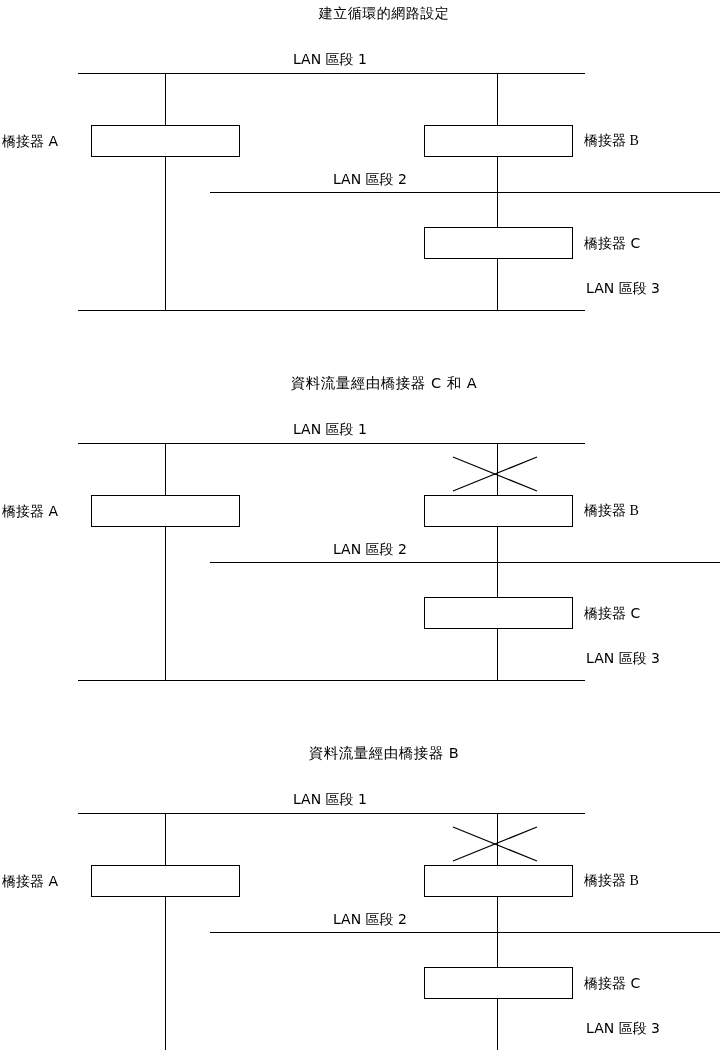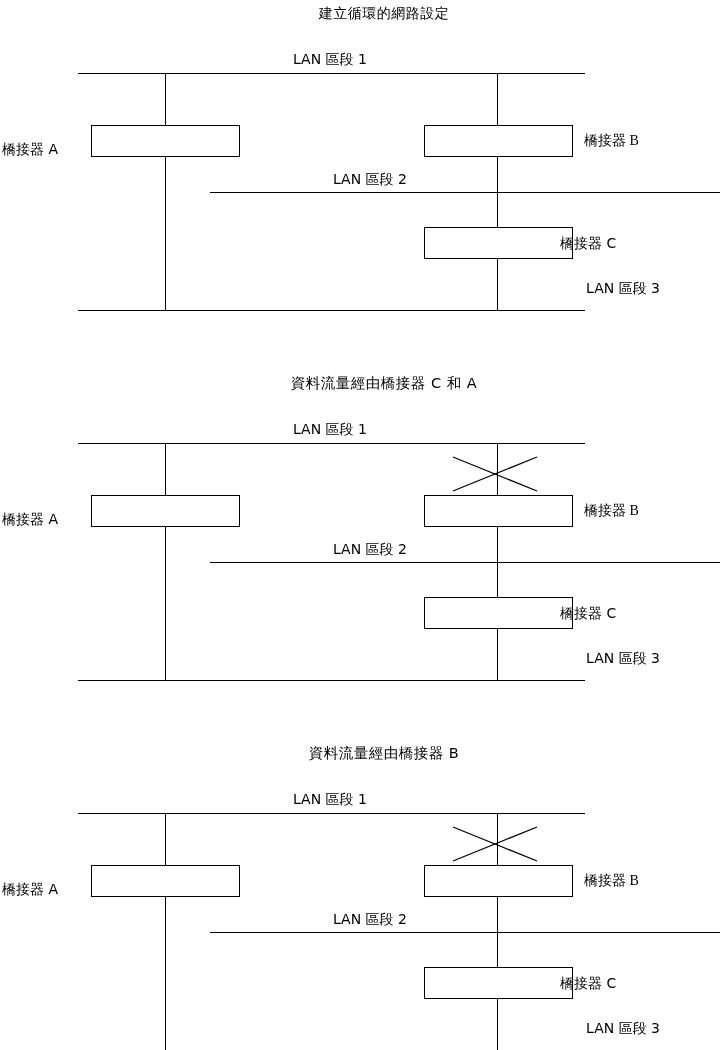--- a/index.html
+++ b/index.html
@@ -61,23 +61,23 @@
   .box-b{left:424px;top:125px;width:149px;height:32px;}
   .box-c{left:424px;top:227px;width:149px;height:32px;}
 
   
   .bridge-label{
     position:absolute;
     font-size:14px;
     line-height:16px;
     white-space:nowrap;
   }
-  .label-a{left:2px;top:133px;margin-top:8px;}
+  .label-a{left:2px;top:133px;}
   .label-b{left:584px;top:133px;font-family:Liberation Serif, serif;}
-  .label-c{left:560px;top:235px;}
+  .label-c{left:584px;top:235px;}
 
   
   .x-mark{position:absolute;left:452px;top:455px;width:86px;height:38px;}
   .x-mark svg{display:block;}
 </style>
 </head>
 <body>
 
 <div class="panel" id="panel-1">
   <div class="panel-title">建立循環的網路設定</div>

